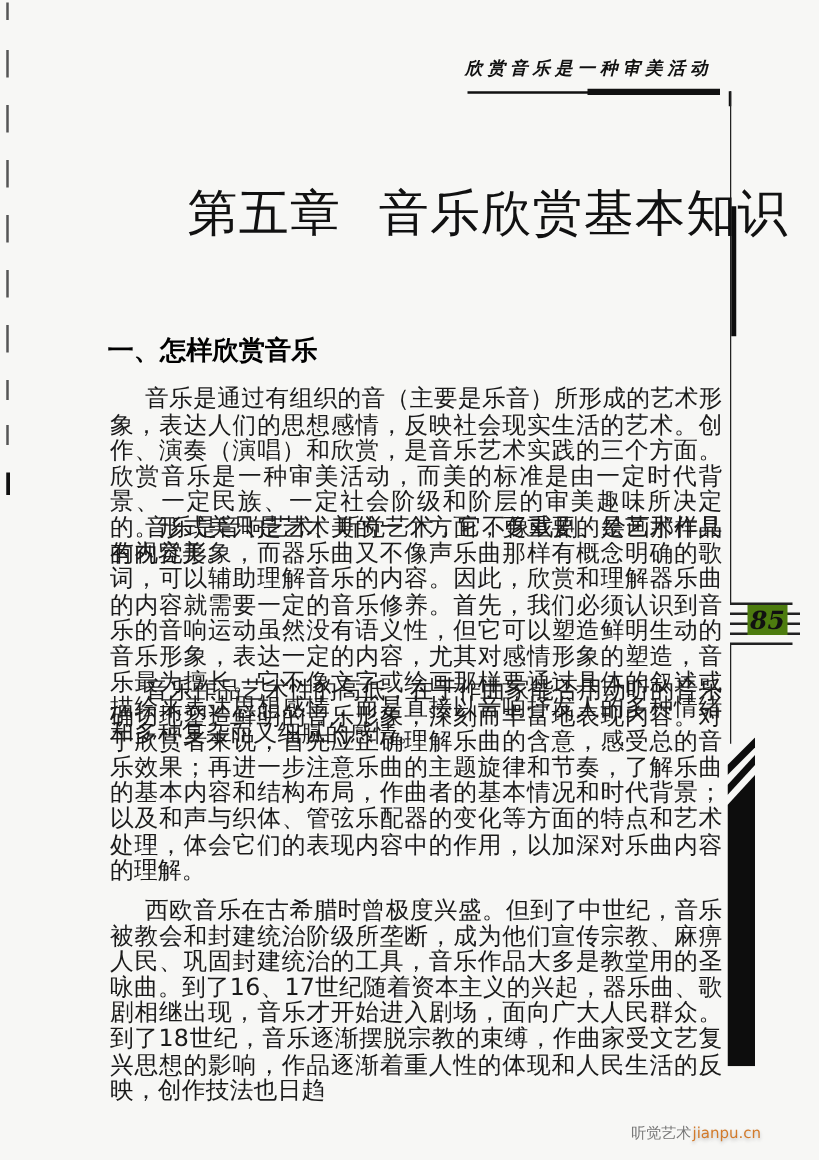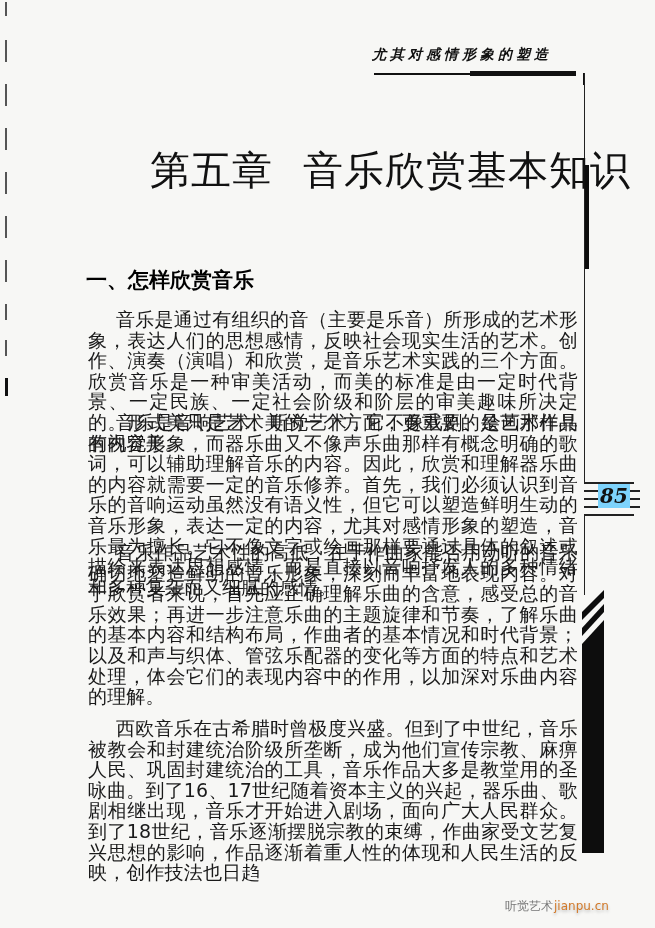--- a/index.html
+++ b/index.html
@@ -27,21 +27,21 @@
 
   
   .margin-line { position:absolute; left:584px; width:1px; background:#222; }
   .margin-bar { position:absolute; background:#0d0d0d; }
 
   
   .page-tab { position:absolute; left:584px; top:478px; width:60px; height:40px; }
   .page-tab .stripe { position:absolute; left:0; height:2px; background:#222; }
   .page-number {
     position:absolute; left:14px; top:6px; font-style:italic; font-weight:bold;
-    font-size:20px; background:#7dd3fc; padding:0 2px; line-height:24px; color:#111;
+    font-size:20px; background:#4d7c0f; padding:0 2px; line-height:24px; color:#111;
   }
 
   
   .slant-block { position:absolute; left:582px; top:590px; width:24px; height:263px; }
 
   
   .chapter-title {
     position:absolute; left:150px; top:143px; font-family:"DejaVu Sans", sans-serif;
     font-size:40px; font-weight:normal; letter-spacing:1px; white-space:nowrap; color:#111;
   }
@@ -77,21 +77,21 @@
     <div class="dash" style="top:84px;height:22px"></div>
     <div class="dash" style="top:128px;height:22px"></div>
     <div class="dash" style="top:172px;height:22px"></div>
     <div class="dash" style="top:216px;height:22px"></div>
     <div class="dash" style="top:260px;height:22px"></div>
     <div class="dash" style="top:304px;height:16px"></div>
     <div class="dash" style="top:340px;height:16px"></div>
     <div class="dash" style="top:378px;height:18px;width:3px;background:#111"></div>
   </div>
 
-  <div class="running-header">尤其对感情形象的塑造</div>
+  <div class="running-header">欣赏音乐是一种审美活动</div>
   <div class="header-rule-thin"></div>
   <div class="header-rule-thick"></div>
   <div class="header-corner"></div>
 
   <div class="margin-line" style="top:73px;height:410px"></div>
   <div class="margin-bar" style="left:585px;top:165px;width:4px;height:104px"></div>
   <div class="margin-line" style="top:515px;height:80px"></div>
 
   <div class="page-tab">
     <div class="stripe" style="top:4px;width:50px"></div>

